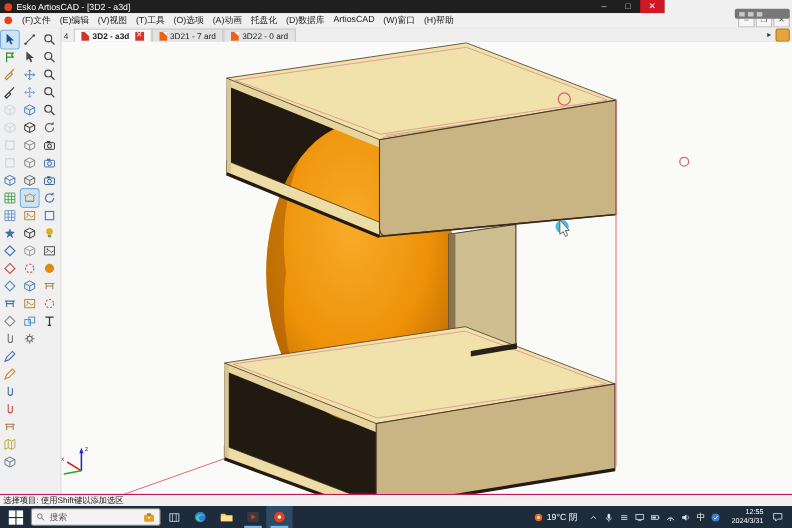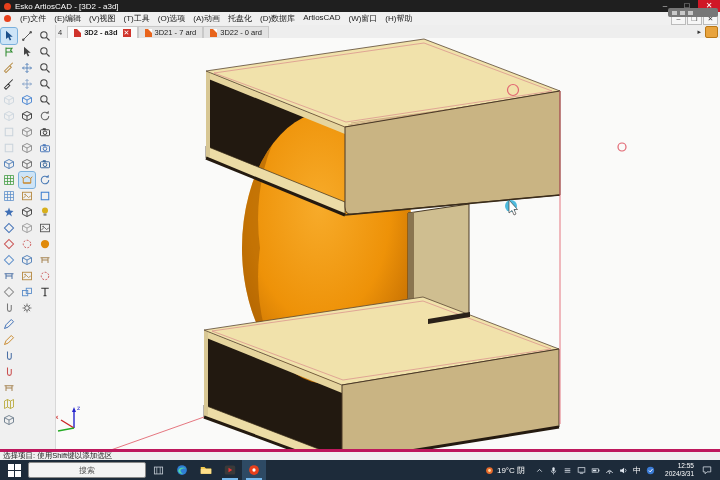--- a/index.html
+++ b/index.html
@@ -1,20 +1,20 @@
 <!DOCTYPE html>
 <html><head>
 <meta charset="utf-8">
 <style>
   html,body{margin:0;padding:0;width:720px;height:480px;overflow:hidden;
     font-family:"Liberation Sans","DejaVu Sans",sans-serif;background:#d4d0c8;}
   #app{position:relative;width:720px;height:480px;background:#f0f0f0;}
 
   
-  #titlebar{position:absolute;left:0;top:0;width:720px;height:12px;background:#1f1f1f;
+  #titlebar{position:absolute;left:0;top:0;width:604px;height:12px;background:#1f1f1f;
     display:flex;align-items:center;color:#fff;font-size:8px;}
   #titlebar .app-ico{width:7px;height:7px;border-radius:50%;background:#e8401c;margin:0 4px 0 4px;flex:0 0 auto;}
   #titlebar .ttl{flex:1;white-space:nowrap;overflow:hidden;}
   .wbtns{display:flex;height:12px;}
   .wbtn{width:22px;height:12px;display:flex;align-items:center;justify-content:center;
     color:#ddd;font-size:8px;line-height:1;}
   .wbtn.close{background:#d01726;color:#fff;}
 
   
   #menubar{position:absolute;left:0;top:12px;width:720px;height:13px;background:#f0f0f0;
@@ -55,30 +55,30 @@
   .tbtn.selected{background:#cde4f7;outline:1px solid #7ab0dd;}
   .tbtn svg{width:12px;height:12px;display:block;}
   .tbtn.disabled{opacity:.45;}
 
   
   #viewport{position:absolute;left:56px;top:38px;width:664px;height:411px;background:#fafaf9;}
   #scene{position:absolute;left:0;top:0;}
 
   
   #statusbar{position:absolute;left:0;top:449px;width:720px;height:11px;background:#f0f0f0;
-    border-top:3px solid #be185d;font-size:7.5px;color:#222;display:flex;align-items:center;
+    border-top:1px solid #be185d;font-size:7.5px;color:#222;display:flex;align-items:center;
     padding-left:3px;box-sizing:border-box;}
 
   
   #taskbar{position:absolute;left:0;top:460px;width:720px;height:20px;background:#1d2b3a;
     display:flex;align-items:center;color:#fff;}
   .tk{height:20px;display:flex;align-items:center;justify-content:center;}
   #start{width:28px;}
   #searchbox{width:118px;height:16px;background:#f3f3f3;border:1px solid #888;border-radius:2px;
-    display:flex;align-items:center;gap:4px;color:#555;font-size:8px;padding:0 4px;box-sizing:border-box;flex-direction:column;}
+    display:flex;align-items:center;gap:4px;color:#555;font-size:8px;padding:0 4px;box-sizing:border-box;}
   #searchbox .sb-text{flex:1;}
   .tkapp{width:24px;position:relative;}
   .tkapp.running:after{content:"";position:absolute;left:4px;right:4px;bottom:0;height:2px;background:#76b9ed;}
   .tkapp.active{background:#2e4a64;}
   #weather{margin-left:auto;display:flex;align-items:center;gap:3px;font-size:8px;padding:0 6px;}
   #tray{display:flex;align-items:center;gap:5px;padding:0 4px;font-size:8px;}
   #tray svg{width:9px;height:9px;display:block;}
   #clock{display:flex;flex-direction:column;align-items:flex-end;justify-content:center;
     font-size:6.5px;line-height:8px;padding:0 6px;}
   #chat{padding:0 8px 0 2px;}

